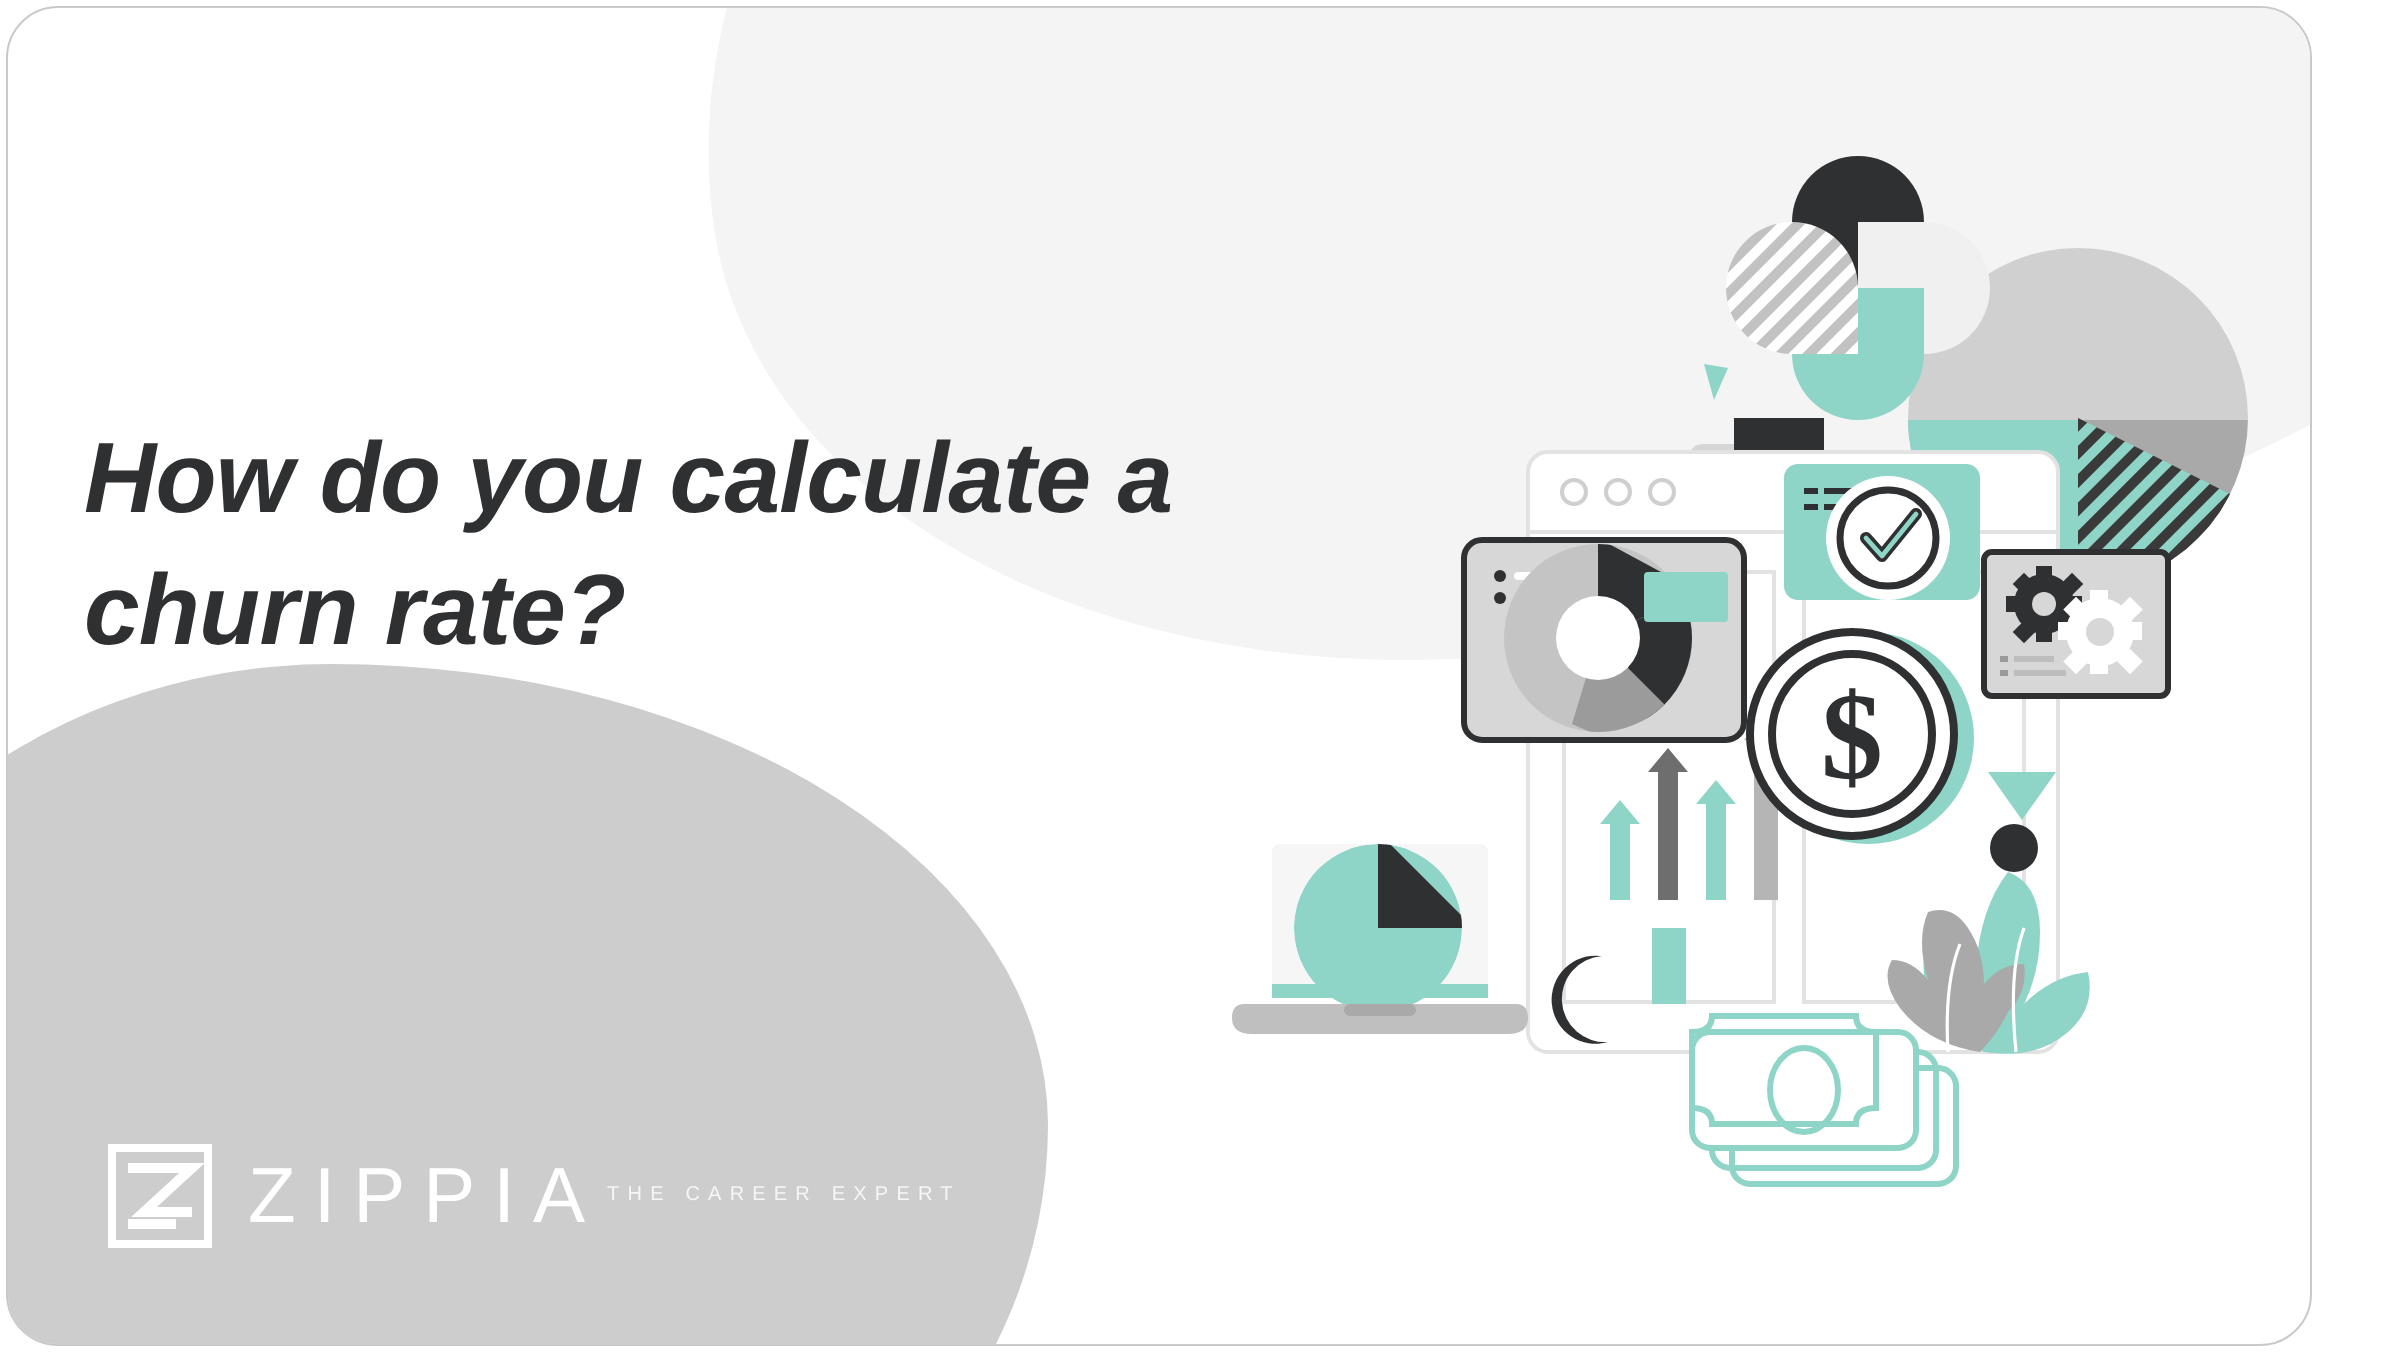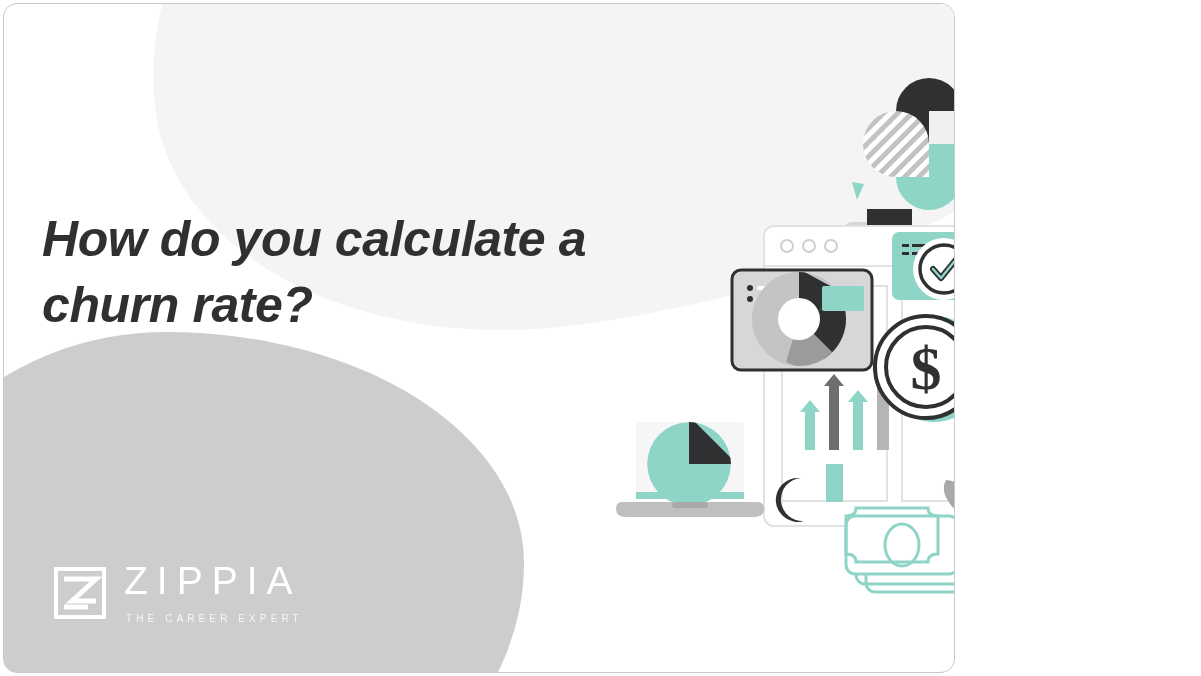--- a/index.html
+++ b/index.html
@@ -15,24 +15,24 @@
     width: 1201px;
     height: 676px;
     overflow: hidden;
     background: #ffffff;
   }
   
   .card {
     position: absolute;
     left: 3px;
     top: 3px;
-    width: 952px;
+    width: 1153px;
     height: 670px;
     border: 1px solid #c9c9c9;
-    border-radius: 14px;
+    border-radius: 26px;
     background: #ffffff;
     overflow: hidden;
   }
   
   .blob-top {
     position: absolute;
     right: -170px;
     top: -330px;
     width: 980px;
     height: 640px;
@@ -81,21 +81,21 @@
     bottom: 48px;
     display: flex;
     align-items: center;
     gap: 18px;
   }
   .logo-mark {
     width: 52px;
     height: 52px;
     position: relative;
   }
-  .logo-text { display: flex; flex-direction: column; }
+  .logo-text { display: flex; }
   .logo-word {
     font-size: 39px;
     letter-spacing: 9px;
     color: #ffffff;
     font-weight: 400;
     line-height: 1;
   }
   .logo-tag {
     font-size: 10px;
     letter-spacing: 4.1px;

